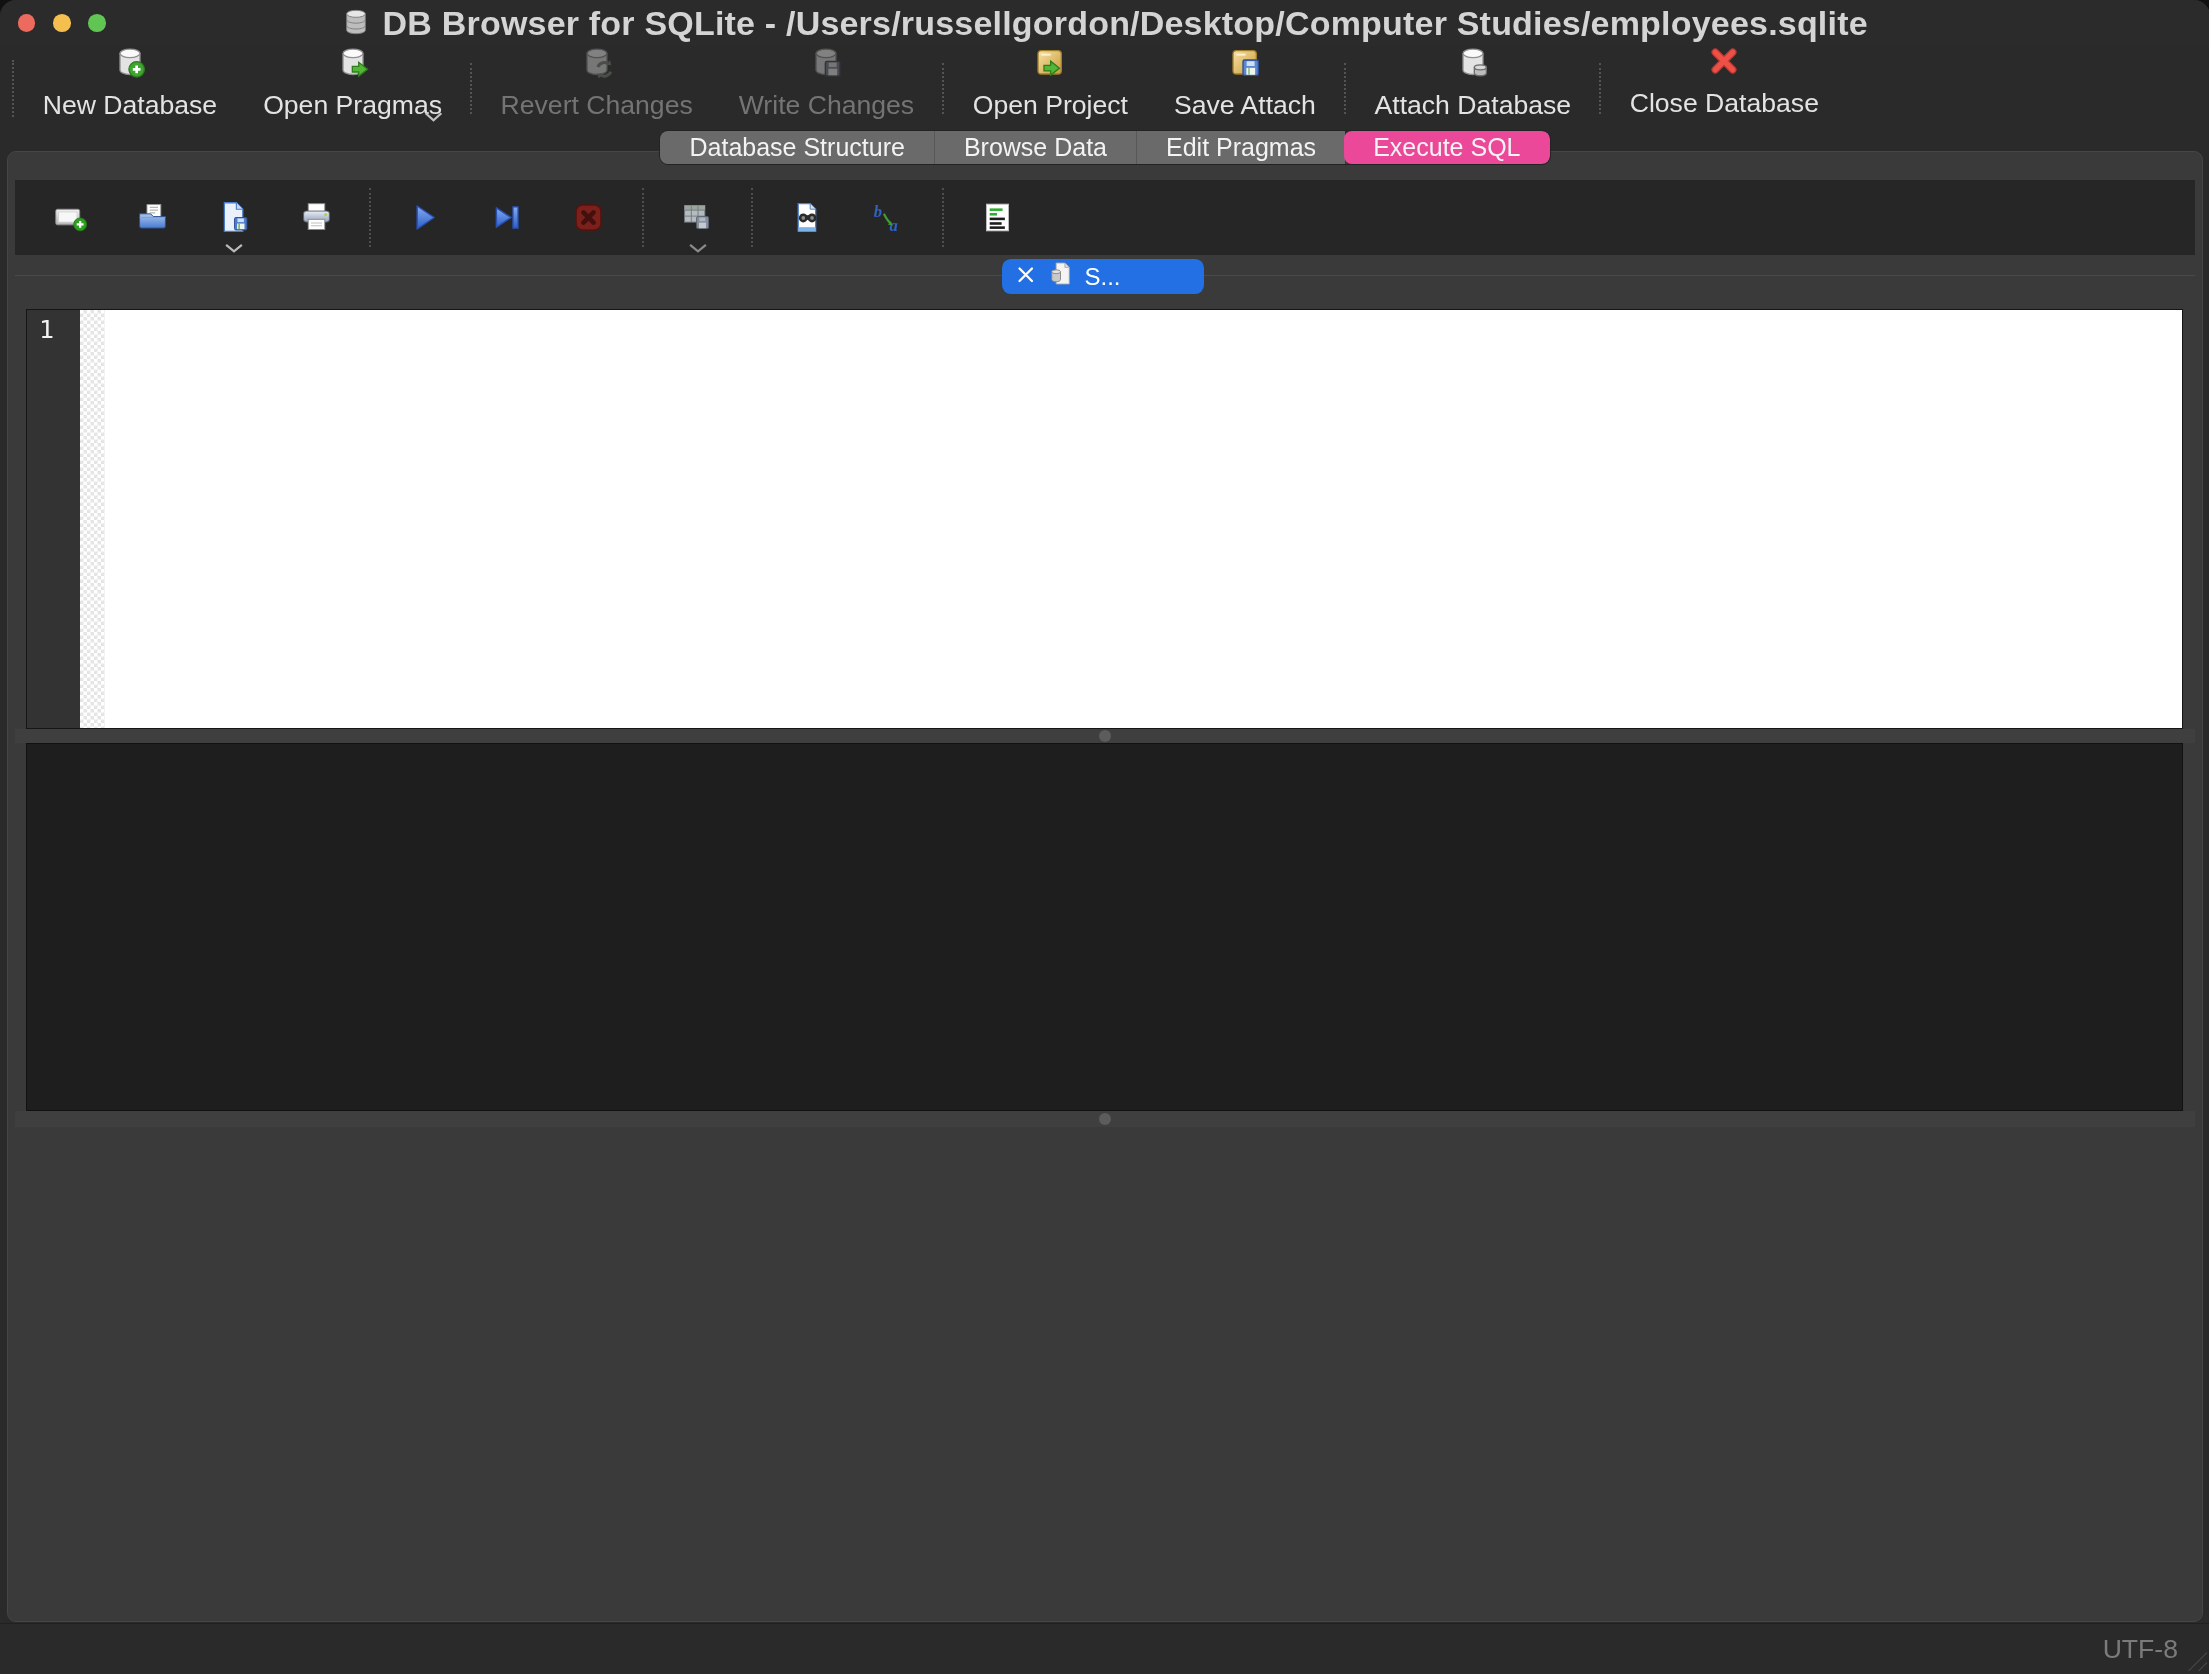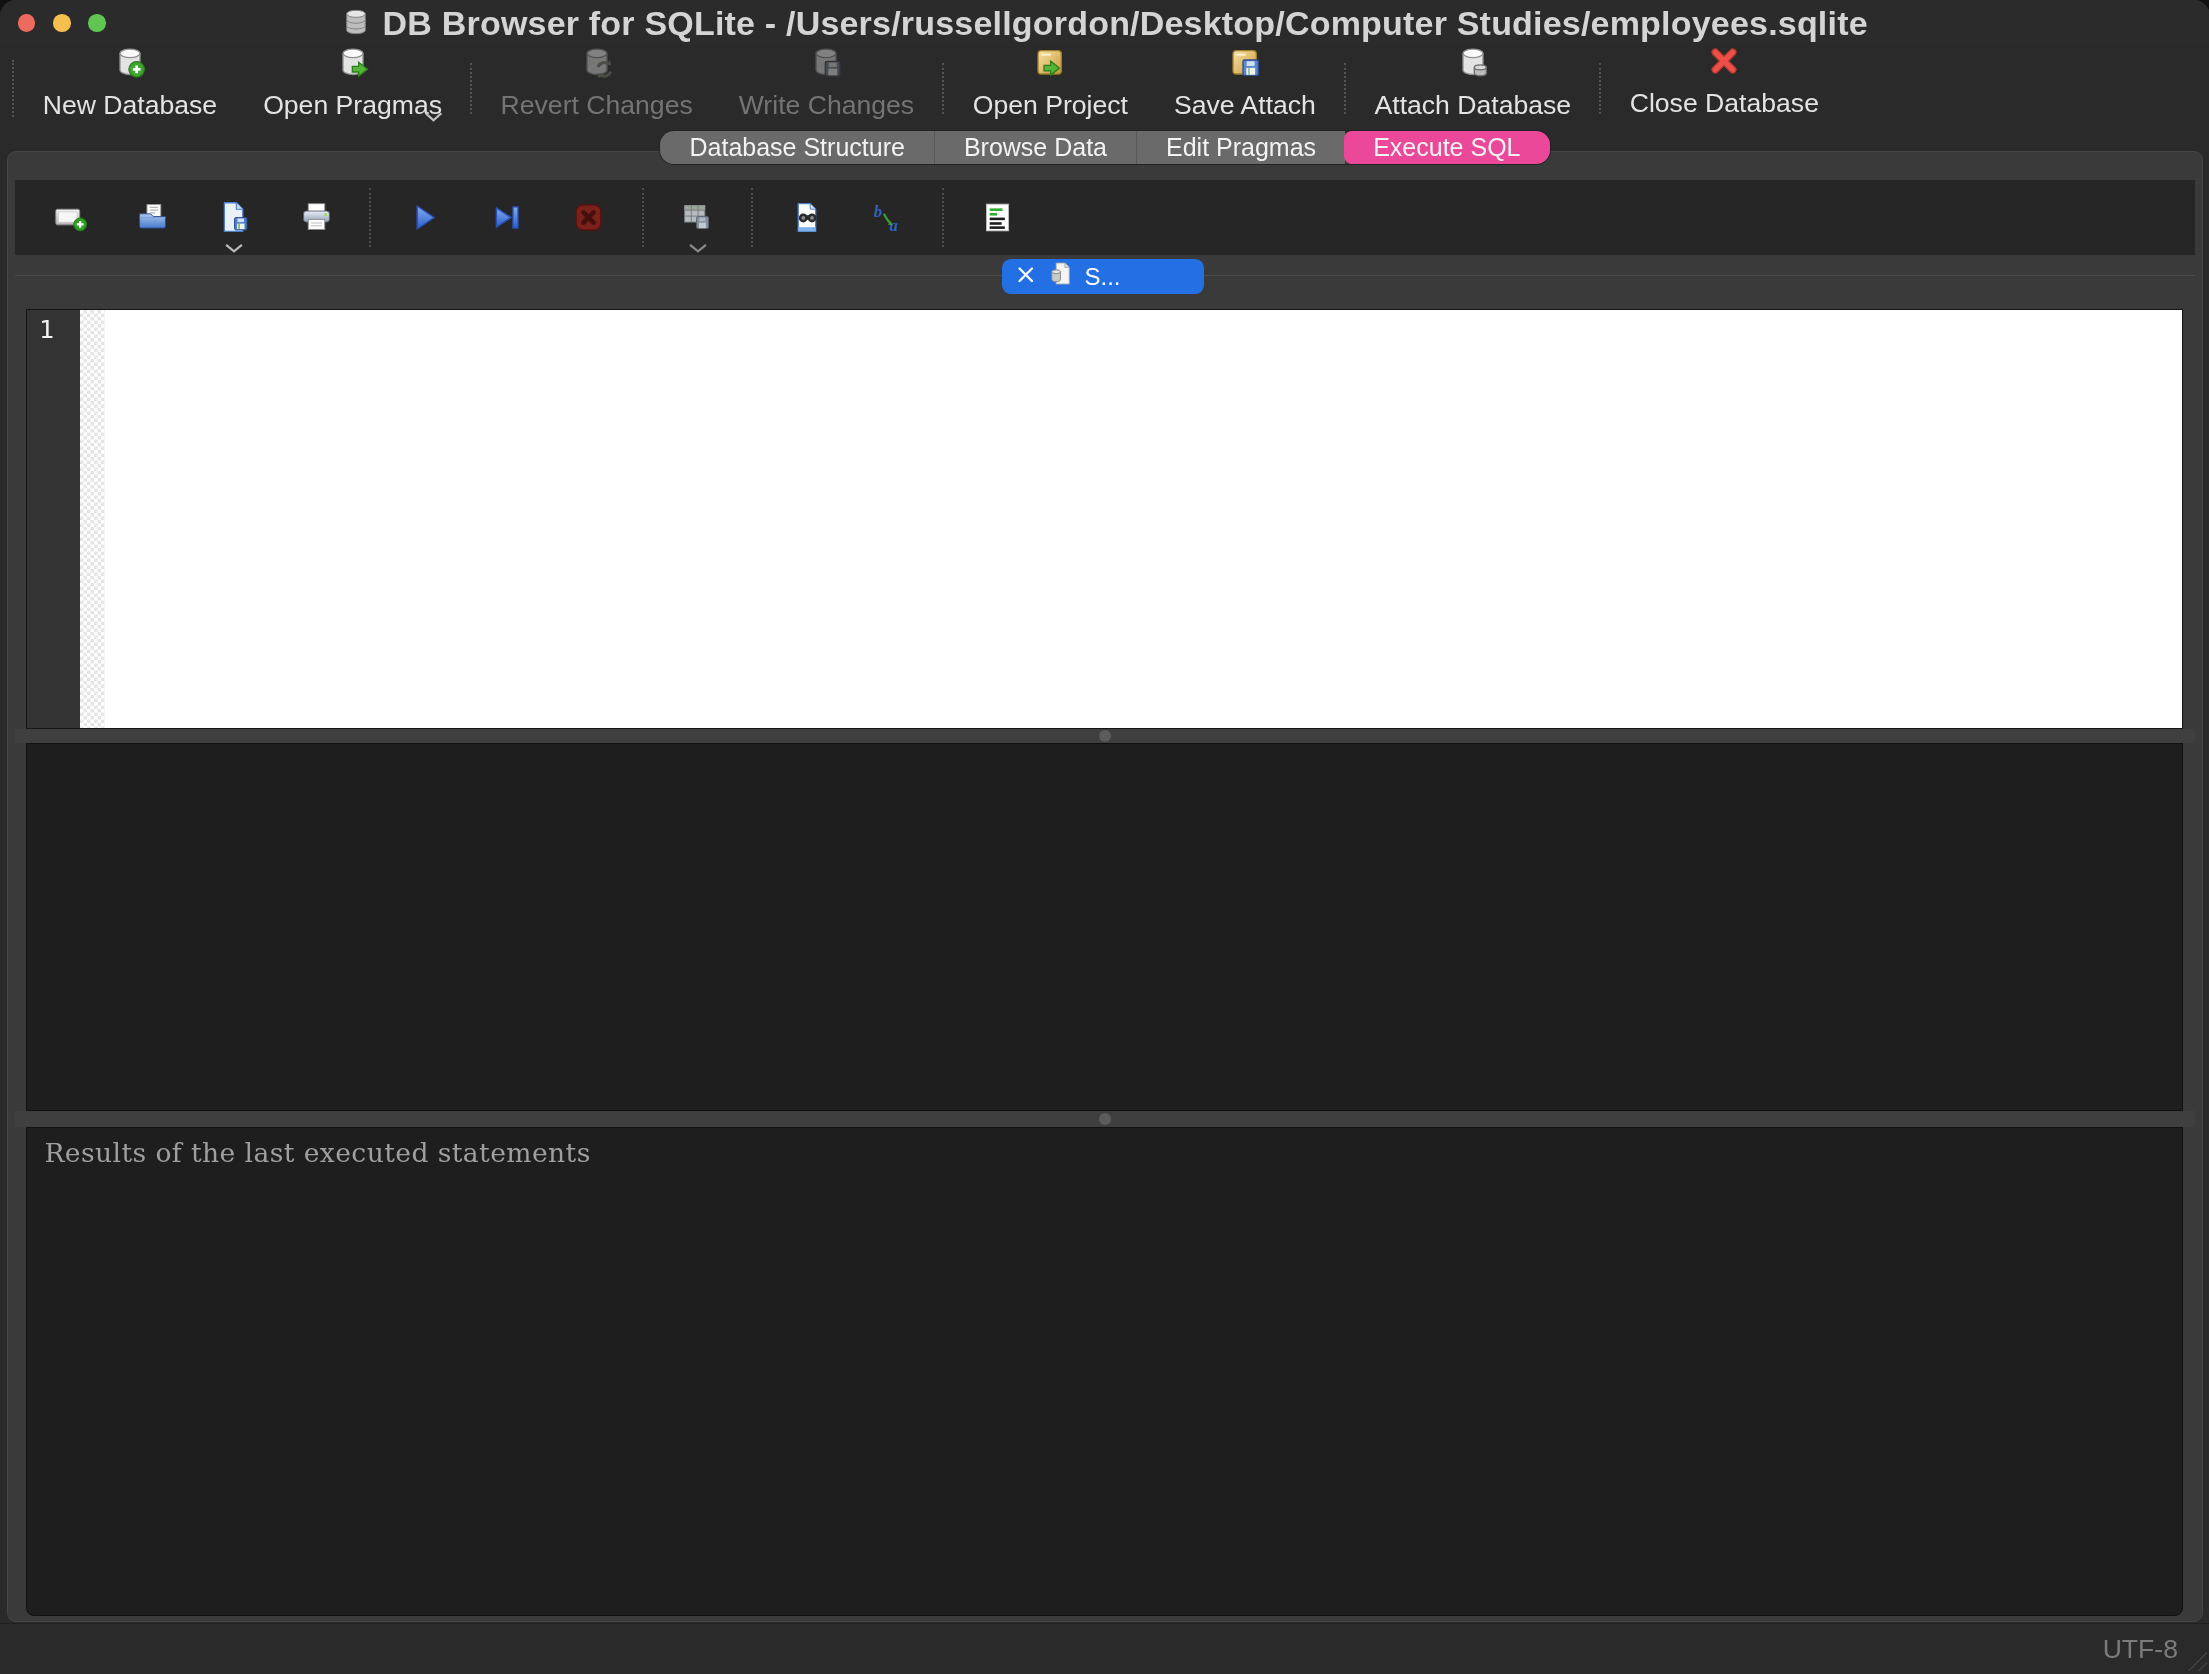--- a/index.html
+++ b/index.html
@@ -24,21 +24,21 @@
   .drag-dots{height:57px;margin-right:5.3px;}
   .tb-sep{margin:0 5.3px;}
   .titem{display:flex;align-items:center;gap:11.5px;padding:0 23px;height:100%;
     position:relative;font-size:26.6px;color:#e3e3e3;white-space:nowrap;cursor:default;flex-direction:column;}
   .titem.disabled{color:#747474;}
   .titem.disabled .ticon{filter:grayscale(.85) brightness(.75);opacity:.6;}
   .ticon svg{display:block;}
   .item-chevron{position:absolute;right:21px;bottom:1.8px;}
   
   .view-tabs{position:absolute;top:131px;left:0;right:0;display:flex;justify-content:center;z-index:6;}
-  .seg-group{display:inline-flex;border-radius:14px;overflow:hidden;box-shadow:0 0 0 0.9px #232323;}
+  .seg-group{display:inline-flex;border-radius:8px;overflow:hidden;box-shadow:0 0 0 0.9px #232323;}
   .seg{height:33px;line-height:33px;padding:0 29px;font-size:25px;color:#f3f3f3;background:#6a6a6a;cursor:default;}
   .seg + .seg{border-left:0.9px solid #585858;}
   .seg.active{background:#ec4899;border-left:none;border-radius:8px;margin-left:-0.9px;}
   
   .panel{position:absolute;left:7px;right:7px;top:151px;bottom:52px;
     background:#3a3a3a;border:0.9px solid #464646;border-radius:8.9px;z-index:1;}
   .icon-strip{position:absolute;left:7px;right:7px;top:27.5px;height:75px;background:#262626;
     display:flex;align-items:center;padding-left:14px;}
   .tbtn{width:82px;height:100%;display:flex;align-items:center;justify-content:center;position:relative;}
   .tbtn svg{display:block;}
@@ -432,23 +432,20 @@
     <div class="splitter s1">
       <span class="split-dot"></span>
     </div>
 
     <div class="results-pane"></div>
 
     <div class="splitter s2">
       <span class="split-dot"></span>
     </div>
 
-    <div class="log-pane">
-      <span class="ph">Results of the last executed statements</span>
-    </div>
   </div>
 
   <div class="statusbar">
     <span class="encoding">UTF-8</span>
     <span class="resize-grip"></span>
   </div>
 
 </div>
 
 

